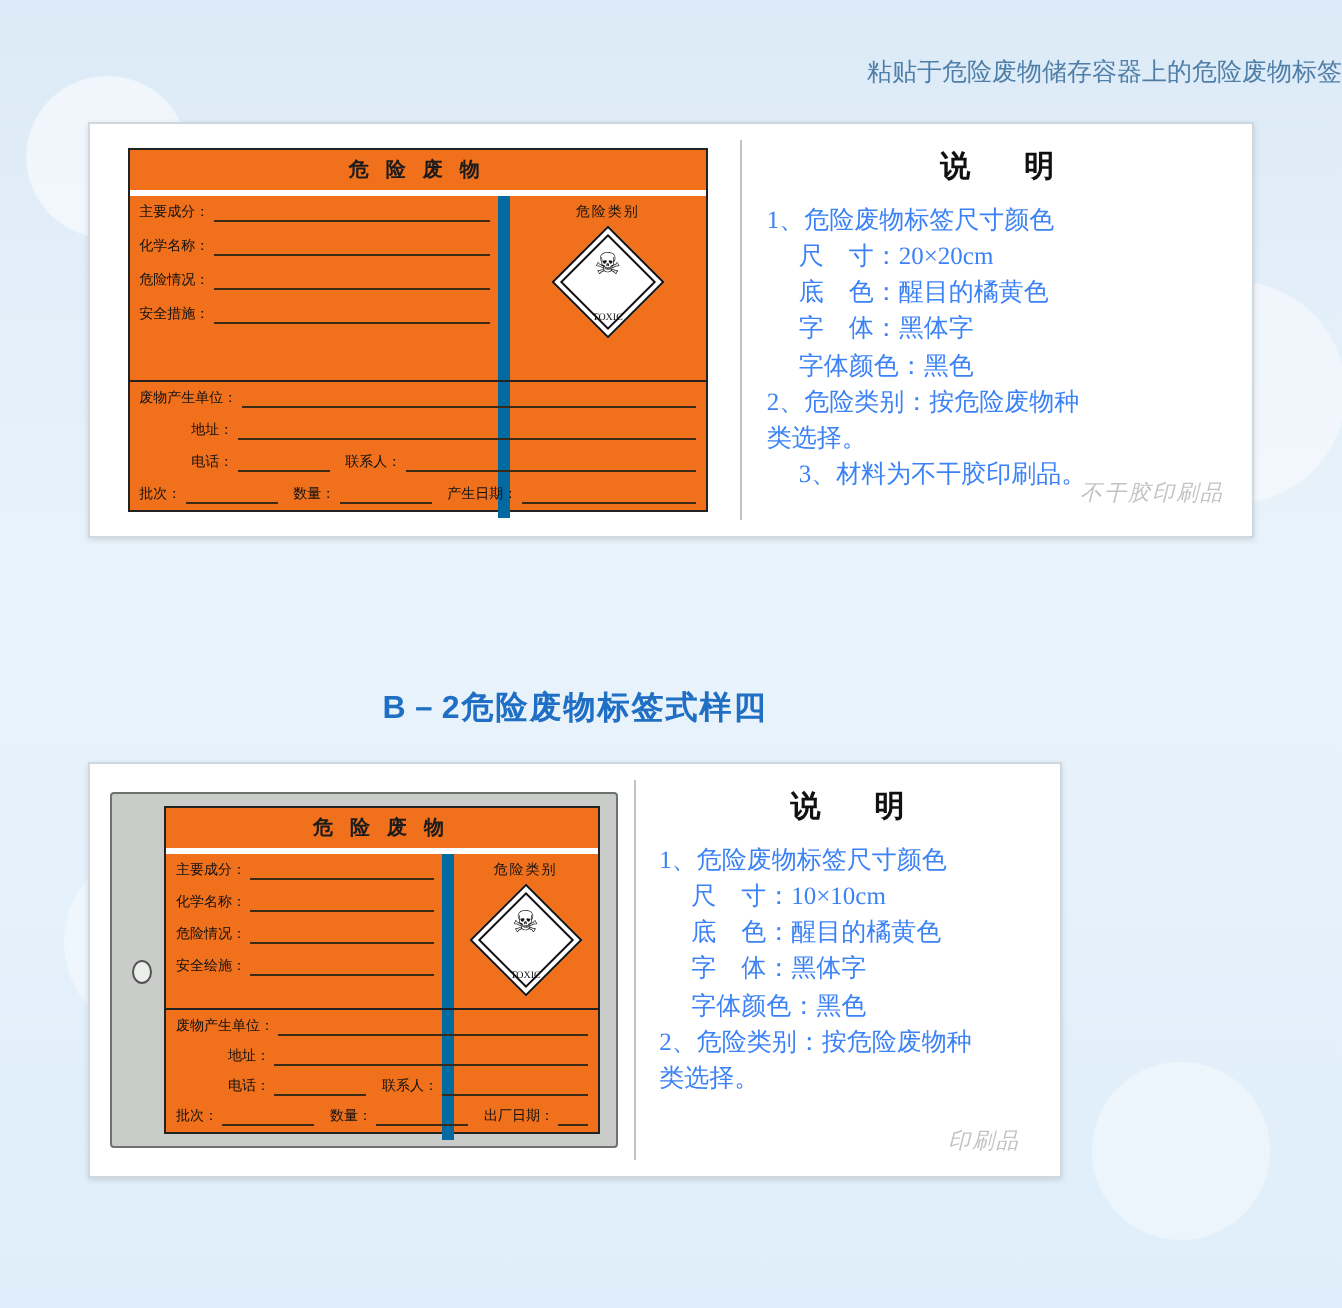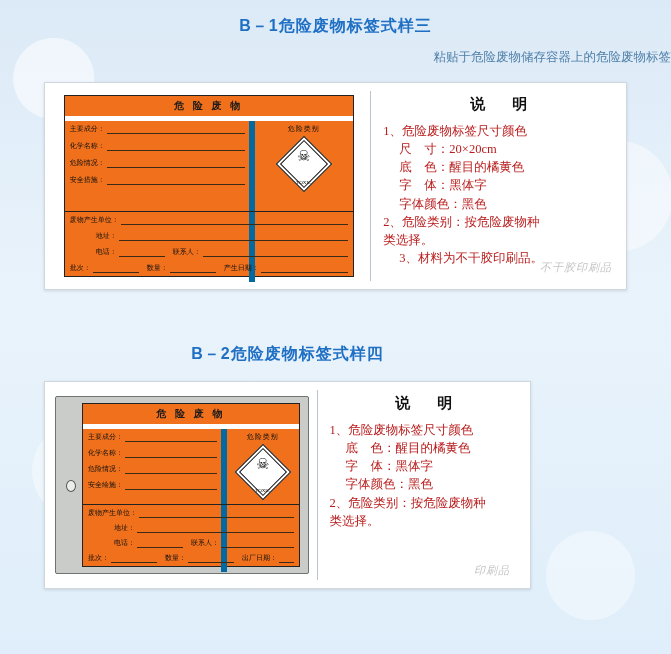--- a/index.html
+++ b/index.html
@@ -70,45 +70,45 @@
     font-family: "Liberation Serif", serif;
     font-size: 15px;
     font-weight: bold;
     letter-spacing: 6px;
     color: #111;
     margin: 4px 0 8px 0;
   }
   .notes-line {
     font-family: "Liberation Serif", serif;
     font-size: 12.5px;
-    color: #b91c1c;
+    color: #3b82f6;
     line-height: 1.45;
     white-space: pre;
   }
   .notes-line.indent {
     padding-left: 16px;
   }
 
   
   .label {
     background: #f1701b;
     border: 1px solid #222;
     box-sizing: border-box;
     position: relative;
   }
   .label-head {
     text-align: center;
     font-size: 10px;
     font-weight: bold;
     letter-spacing: 3px;
     color: #1b1b1b;
-    border-bottom: 5px solid #ffffff;
+    border-bottom: 3px solid #ffffff;
     padding: 3px 0 3px 0;
     background: #f1701b;
-    font-family: Liberation Sans, sans-serif;
+    font-family: Liberation Serif, serif;
   }
   .label-body {
     display: flex;
     height: calc(100% - 19px);
   }
   .fields {
     flex: 1;
     padding: 3px 4px 3px 5px;
     box-sizing: border-box;
     display: flex;
@@ -226,21 +226,20 @@
     font-style: italic;
   }
 </style>
 </head>
 <body>
 
 <div class="page">
 
   <div style="position:absolute; left:0; top:16px; width:671px;">
 
-    <div class="section-title">B－1危险废物标签式样三</div>
     <div class="section-sub">粘贴于危险废物储存容器上的危险废物标签</div>
 
     <div class="card" style="margin-top:16px; height:208px;">
 
       <div class="card-left">
         <div class="label" style="width:290px; height:182px;">
           <div class="label-head">危 险 废 物</div>
           <div class="label-body">
             <div class="fields">
               <div style="display:flex; flex-direction:column; gap:7px;">
@@ -388,20 +387,21 @@
             </div>
           </div>
         </div>
       </div>
 
       <div class="divider"></div>
 
       <div class="card-right">
         <div class="notes-title">说　明</div>
         <div class="notes-line">1、危险废物标签尺寸颜色</div>
+        <div class="notes-line indent">尺　寸：10×10cm</div>
         <div class="notes-line indent">底　色：醒目的橘黄色</div>
         <div class="notes-line indent">字　体：黑体字</div>
         <div class="notes-line indent">字体颜色：黑色</div>
         <div class="notes-line">2、危险类别：按危险废物种</div>
         <div class="notes-line">类选择。</div>
         <div class="watermark" style="right:20px; bottom:10px;">印刷品</div>
       </div>
     </div>
   </div>
 

